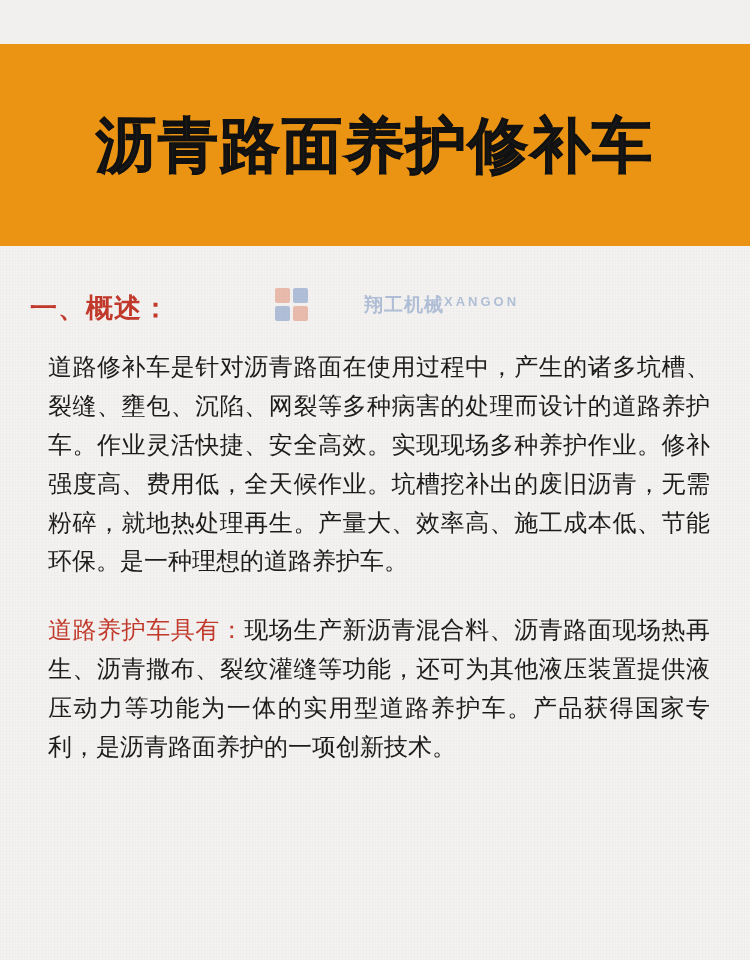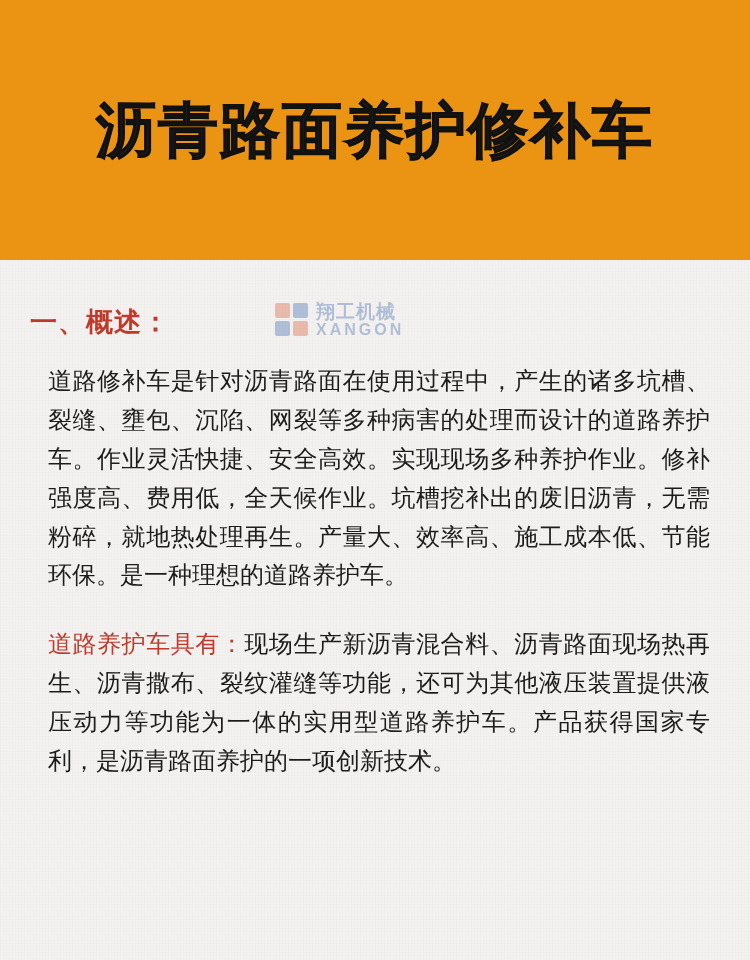--- a/index.html
+++ b/index.html
@@ -17,27 +17,28 @@
     position: relative;
     width: 750px;
     height: 960px;
     background: #f4f2f0;
   }
 
   
   .banner {
     position: relative;
     width: 100%;
-    height: 260px;
+    height: 202px;
     background: #eb9313;
     box-sizing: border-box;
     display: flex;
     flex-direction: column;
     align-items: center;
     justify-content: center;
+    margin-top: 44px;
   }
   .banner-title {
     font-family: "DejaVu Sans", sans-serif;
     font-weight: bold;
     font-size: 60px;
     letter-spacing: 2px;
     color: #1a1a1a;
     line-height: 1.1;
     text-align: center;
     margin: 0;
@@ -101,34 +102,35 @@
     width: 15px;
     height: 15px;
     border-radius: 2px;
   }
   .wm-mark .sq1 { left: 0;  top: 0;  background: #d2522c; }
   .wm-mark .sq2 { left: 18px; top: 0;  background: #2f5fa8; }
   .wm-mark .sq3 { left: 0;  top: 18px; background: #2f5fa8; }
   .wm-mark .sq4 { left: 18px; top: 18px; background: #d2522c; }
   .wm-text {
     display: flex;
-    flex-direction: column;
+    flex-direction: row;
     line-height: 1.05;
+    margin-left: 48px;
   }
   .wm-cn {
     font-family: "DejaVu Sans", sans-serif;
     font-weight: bold;
     font-size: 19px;
     color: #2f5fa8;
     letter-spacing: 1px;
   }
   .wm-en {
     font-family: "Liberation Sans", sans-serif;
     font-weight: bold;
-    font-size: 16px;
+    font-size: 13px;
     color: #2f5fa8;
     letter-spacing: 3px;
   }
 
   .para {
     font-family: "DejaVu Sans", sans-serif;
     font-size: 24px;
     line-height: 1.62;
     color: #1c1c1c;
     text-align: justify;

